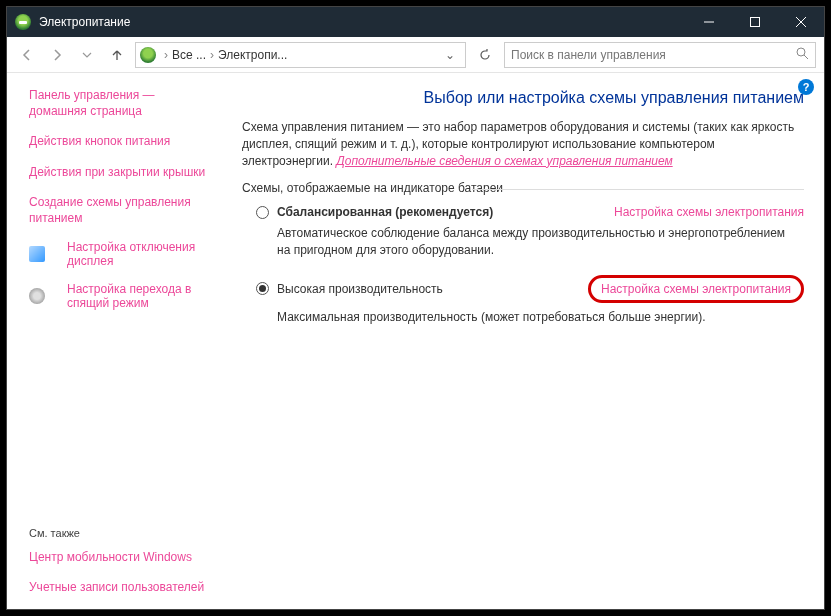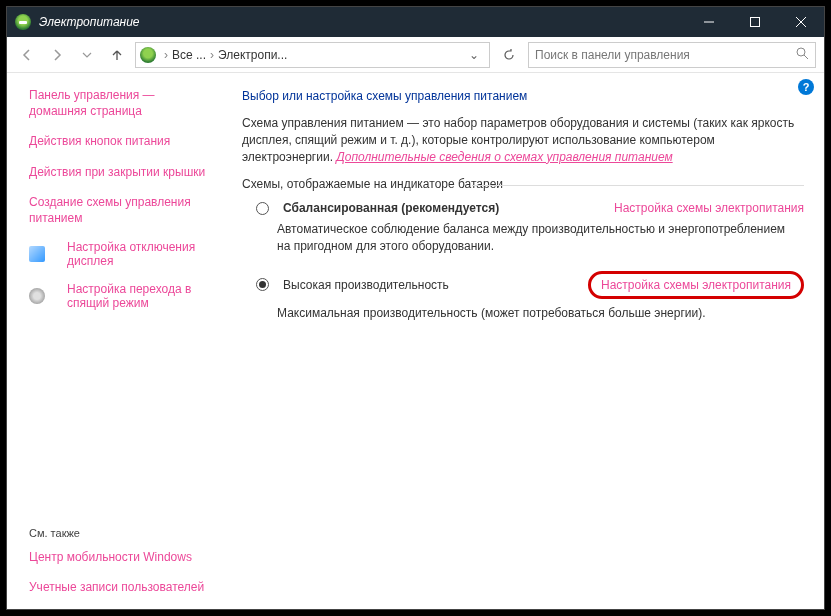--- a/index.html
+++ b/index.html
@@ -1,53 +1,53 @@
 <!DOCTYPE html>
 <html><head>
 <meta charset="utf-8">
 <style>
 * { box-sizing: border-box; margin: 0; padding: 0; font-family: "Segoe UI", Tahoma, sans-serif; }
 body { background: #000; width: 831px; height: 616px; overflow: hidden; }
 .frame { position: absolute; left: 6px; top: 6px; width: 819px; height: 604px; background: #fff; border: 1px solid #444; display: flex; flex-direction: column; }
-.titlebar { height: 30px; background: #1f2b36; color: #fff; display: flex; align-items: center; padding: 0 0 0 8px; font-size: 12px; font-style: italic; }
+.titlebar { height: 30px; background: #1f2b36; color: #fff; display: flex; align-items: center; padding: 0 0 0 8px; font-size: 12px; }
 .titlebar .icon { width: 16px; height: 16px; margin-right: 8px; background: radial-gradient(circle at 50% 40%, #8fd14f 35%, #2e7d32 70%); border-radius: 50%; position: relative; }
 .titlebar .icon::after{content:"";position:absolute;left:4px;top:7px;width:8px;height:3px;background:#fff;border-radius:1px;}
 .tb-spacer { flex: 1; }
 .tb-btn { width: 46px; height: 30px; display: flex; align-items: center; justify-content: center; color: #fff; }
 .tb-btn svg { width: 10px; height: 10px; }
 .toolbar { height: 36px; border-bottom: 1px solid #e5e5e5; display: flex; align-items: center; padding: 0 8px; gap: 6px; }
 .nav-arrow { width: 24px; height: 24px; display:flex; align-items:center; justify-content:center; color:#999; }
 .nav-arrow.enabled{ color:#555; }
 .bc { flex: 1; height: 26px; border: 1px solid #ccc; display: flex; align-items: center; font-size: 12px; padding: 0 4px; gap: 2px; color:#333; min-width:0;}
 .bc .icon2 { width: 16px; height: 16px; background: radial-gradient(circle at 50% 40%, #8fd14f 35%, #2e7d32 70%); border-radius: 50%; margin-right:4px; flex-shrink:0;}
 .bc span { white-space: nowrap; }
 .bc .chev { color: #888; padding:0 2px;}
 .bc .dd { margin-left:auto; padding:0 6px; color:#666;}
 .refresh { width:26px; height:26px; display:flex;align-items:center;justify-content:center; color:#555;}
-.search { width: 288px; height: 26px; border: 1px solid #ccc; display: flex; align-items: center; padding: 0 6px; font-size: 12px; color: #777; }
+.search { width: 312px; height: 26px; border: 1px solid #ccc; display: flex; align-items: center; padding: 0 6px; font-size: 12px; color: #777; }
 .search .sicon { margin-left:auto; color:#888;}
 .body { flex: 1; display: flex; overflow:hidden; }
 .sidebar { width: 215px; padding: 14px 10px 10px 22px; font-size: 12px; display:flex; flex-direction:column; }
 .sidebar a, .main a { color: #ec4899; text-decoration: none; cursor:pointer; }
 .sb-link { display:block; margin-bottom: 14px; line-height:1.35; }
 .sb-row { display:flex; gap:22px; align-items:center; margin-bottom:14px;}
 .sb-row .pic{ width:16px; height:16px; flex-shrink:0; border-radius:2px;}
 .sb-row .pic.a{ background: linear-gradient(135deg,#b3d9ff,#3399ff); }
 .sb-row .pic.b{ background: radial-gradient(circle,#e0e0e0 30%,#999 80%); border-radius:50%;}
 .sb-bottom { margin-top:auto; }
 .sb-bottom .hdr { color:#404040; font-size:11px; margin-bottom:10px;}
 .main { flex:1; padding: 16px 20px 10px 20px; font-size: 12px; color:#333; position:relative; }
 .help { position:absolute; right:10px; top:6px; width:16px;height:16px; background:#0078d7; color:#fff; border-radius:50%; font-size:11px; display:flex;align-items:center;justify-content:center; font-weight:bold;}
-.main h1 { color: #003399; font-size: 12px; font-weight: normal; margin-bottom: 12px; }
+.main h1 { color: #003399; font-size: 16px; font-weight: normal; margin-bottom: 12px; text-align: right; }
 .main .intro { line-height:1.4; margin-bottom:12px;}
 .main .intro a { text-decoration: underline; font-style: italic; }
 .fieldset-label { margin: 8px 0 10px 0; position:relative;}
 .fieldset-label::after{content:"";position:absolute;left:230px;right:0;top:8px;height:1px;background:#ddd;}
 .plan { margin: 0 0 16px 14px; }
-.plan-head { display:flex; align-items:center;gap:6px; }
+.plan-head { display:flex; align-items:center; }
 .radio { width:13px; height:13px; border:1px solid #555; border-radius:50%; margin-right:8px; position:relative; flex-shrink:0;}
 .radio.checked::after{content:"";position:absolute;left:2px;top:2px;width:7px;height:7px;background:#333;border-radius:50%;}
 .plan-name { font-weight: normal; }
 .plan-name.bold { font-weight: bold; }
 .plan-link { margin-left:auto; }
 .plan-desc { margin: 6px 15px 0 21px; line-height:1.4; color:#333;}
 .highlight { display:inline-block; border:3px solid #d40000; border-radius:14px; padding:4px 10px; }
 </style>
 </head>
 <body>

